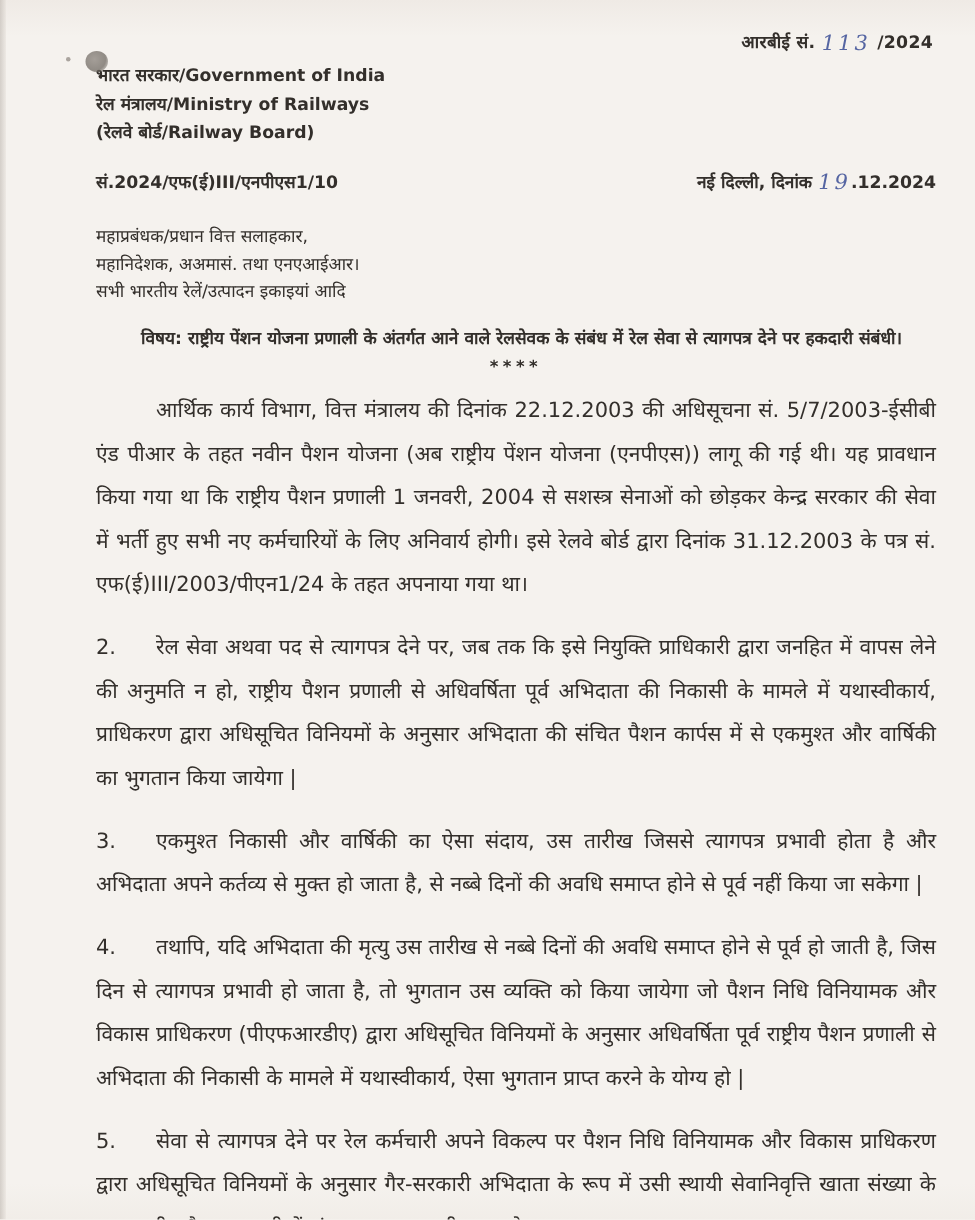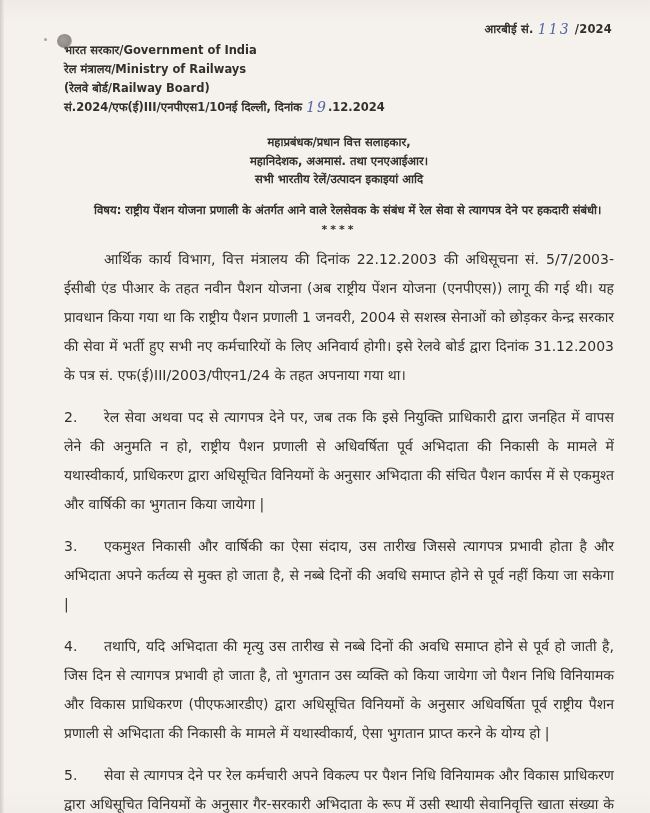--- a/index.html
+++ b/index.html
@@ -8,21 +8,21 @@
   *{margin:0;padding:0;box-sizing:border-box;}
   html,body{width:650px;height:813px;overflow:hidden;}
   body{
     font-family:"DejaVu Sans","Liberation Sans",sans-serif;
     background:var(--paper);
   }
   .page{
     position:relative;width:650px;height:813px;
     background:linear-gradient(180deg,#efeae5 0%,var(--paper) 3%,var(--paper) 97%,#f1ede8 100%);
     color:var(--ink);
-    padding:20px 36px 0 64px;
+    padding:20px 26px 0 64px;
   }
   .page::before{ 
     content:"";position:absolute;left:0;top:0;width:4px;height:100%;
     background:linear-gradient(90deg,#b9b2ab,#e8e3dd);opacity:.55;
   }
   .smudge{
     position:absolute;left:57px;top:34px;width:15px;height:14px;border-radius:50%;
     background:radial-gradient(circle at 40% 40%,#8a837c,#6f6962 60%,rgba(111,105,98,0));
     opacity:.75;filter:blur(.4px);
   }
@@ -35,25 +35,25 @@
   }
   .hand{
     font-family:"DejaVu Serif","Liberation Serif",serif;
     color:var(--handwriting-blue);font-size:14px;font-weight:400;
     font-style:italic;letter-spacing:2px;display:inline-block;transform:translateY(1px);
   }
   .letterhead{
     font-weight:700;font-size:11.5px;line-height:19px;margin-top:5px;
   }
   .ref-row{
-    display:flex;align-items:baseline;
-    font-size:11.5px;font-weight:700;
+    display:flex;justify-content:space-between;align-items:baseline;
+    font-size:11.5px;font-weight:700;margin-top:15px;
   }
   .addressees{
-    margin-top:19px;font-size:11.5px;font-weight:700;line-height:18.5px;text-align:center;
+    margin-top:19px;font-size:11.5px;font-weight:400;line-height:18.5px;
   }
   .subject{
     margin-top:12px;margin-left:30px;padding-left:30px;text-indent:-30px;
     width:525px;font-size:11.5px;font-weight:700;line-height:19.5px;
   }
   .stars{
     text-align:center;font-size:11px;font-weight:700;letter-spacing:3px;margin-top:3px;
   }
   .body-text{font-size:14px;line-height:29px;text-align:justify;}
   .para{margin-top:13px;}

